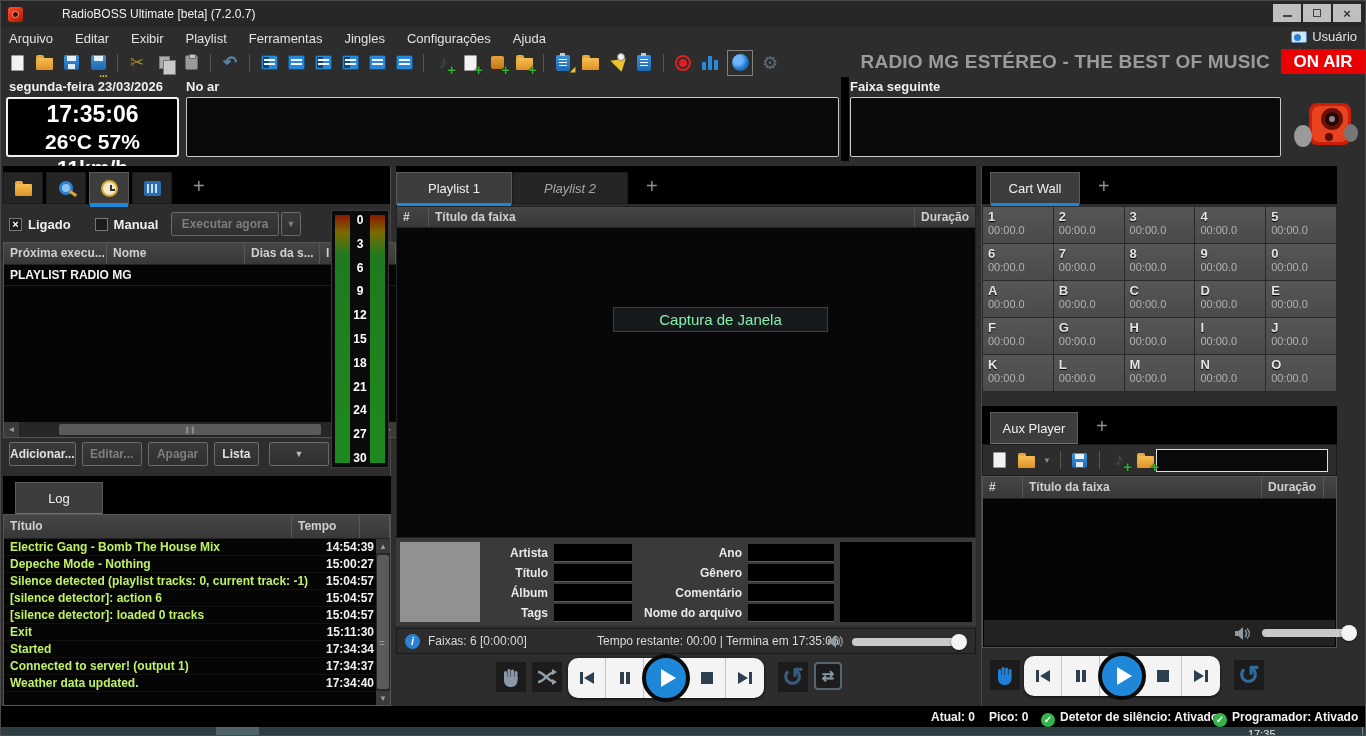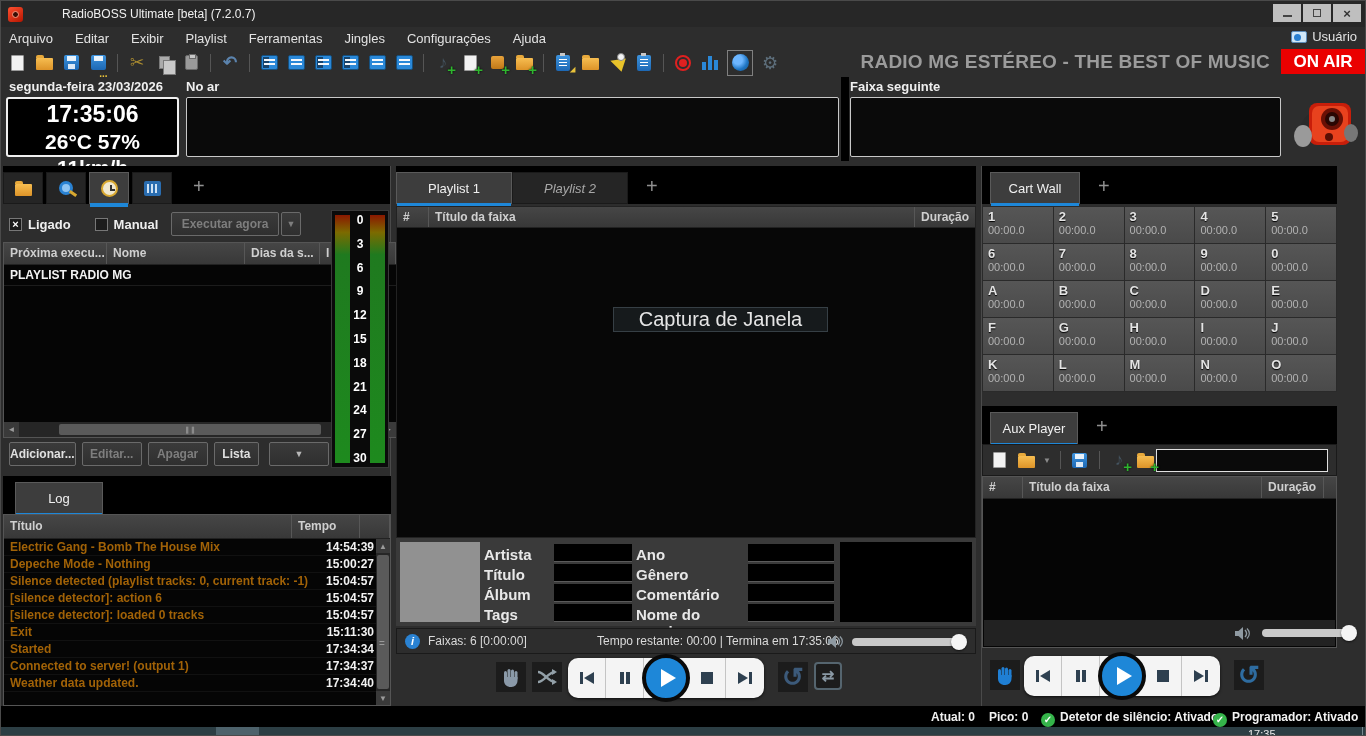--- a/index.html
+++ b/index.html
@@ -123,37 +123,37 @@
   .mbar { width:15px; margin:4px 2px 4px 3px; background:linear-gradient(#8a1800 0%, #7c6a00 7%, #1f7a1f 16%, #1e8a1e 100%); }
   .mbar.r { margin:4px 3px 4px 2px; }
   .meter-ticks { flex:1; display:flex; flex-direction:column; justify-content:space-between; padding:2px 0; }
   .mtick { color:#fff; font-size:12px; font-weight:bold; text-align:center; line-height:14px; }
 
   
   .logsec { position:absolute; top:310px; left:0; width:388px; height:230px; }
   .logtable { position:absolute; top:38px; left:0; right:0; bottom:0; background:#050505; border:1px solid #555; }
   .log-rows { position:absolute; top:26px; left:0; right:14px; bottom:0; }
   .lrow { display:flex; border-bottom:1px solid #111; }
-  .lrow .lt { flex:1; color:#a16207; font-size:12px; font-weight:bold; padding:1px 6px; white-space:nowrap; overflow:hidden; }
+  .lrow .lt { flex:1; color:#bef264; font-size:12px; font-weight:bold; padding:1px 6px; white-space:nowrap; overflow:hidden; }
   .lrow .tm { width:68px; color:#f2f2f2; font-size:12px; font-weight:bold; padding:1px 2px;text-align:right; }
   .vscroll { position:absolute; right:0; top:26px; bottom:0; width:14px; background:#262626; }
   .varrow { width:14px; height:14px; background:#3a3a3a; color:#9a9a9a; font-size:8px; display:flex; align-items:center; justify-content:center; }
   .varrow.dn { position:absolute; bottom:0; }
   .vthumb { position:absolute; top:16px; bottom:16px; left:1px; right:1px; background:#5a5a5a; border-radius:2px; }
   .vthumb::after { content:"="; color:#9a9a9a; font-size:10px; position:absolute; left:2px; bottom:30%; }
 
   
   .ptabs .tab { width:116px; }
   .ptabs .tab.italic { font-style:italic; color:#a8a8a8; }
   .phead { position:absolute; top:40px; left:0; right:0; height:22px; display:flex; background:linear-gradient(#464646,#383838); border:1px solid #222; }
   .pbody { position:absolute; top:62px; left:0; right:0; bottom:168px; background:#070707; border:1px solid #222; border-top:none; }
-  .capture { position:absolute; left:217px; top:141px; width:215px; height:25px; background:rgba(95,115,130,0.18); border:1px solid rgba(130,150,165,0.3); color:#e5e5e5; font-size:20px; display:flex; align-items:center; justify-content:center; }
+  .capture { position:absolute; left:217px; top:141px; width:215px; height:25px; background:rgba(95,115,130,0.18); border:1px solid rgba(130,150,165,0.3); color:#86efac; font-size:15px; display:flex; align-items:center; justify-content:center; }
   .meta { position:absolute; left:0; right:0; bottom:80px; height:88px; background:#3a3a3a; }
   .art { position:absolute; left:4px; top:4px; width:80px; height:80px; background:#919191; }
-  .mlabel { position:absolute; color:#e8e8e8; font-size:15px; font-weight:bold; text-align:left; }
+  .mlabel { position:absolute; color:#e8e8e8; font-size:12px; font-weight:bold; text-align:right; }
   .minput { position:absolute; height:18px; background:#000; border-bottom:1px solid #5a5a5a; }
   .metablack { position:absolute; right:4px; top:4px; width:132px; height:80px; background:#000; }
   .cinfo { position:absolute; left:0; right:0; bottom:52px; height:26px; background:#2d2d2d; border:1px solid #1a1a1a; display:flex; align-items:center; }
   .infoic { width:15px; height:15px; border-radius:50%; background:#2a82d2; color:#fff; font-size:11px; font-weight:bold; font-style:italic; display:flex; align-items:center; justify-content:center; margin:0 8px; }
   .cinfotext { color:#dadada; font-size:12px; }
   .ctime { position:absolute; left:200px; color:#dadada; font-size:12px; }
   .spk { position:absolute; }
   .vslider { position:absolute; height:8px; background:#c9c9c9; border-radius:4px; }
   .vknob { position:absolute; right:-3px; top:-4px; width:16px; height:16px; background:#f4f4f4; border-radius:50%; box-shadow:0 1px 2px rgba(0,0,0,.6); }
   .ctrlrow { position:absolute; left:0; right:0; bottom:2px; height:50px; }

